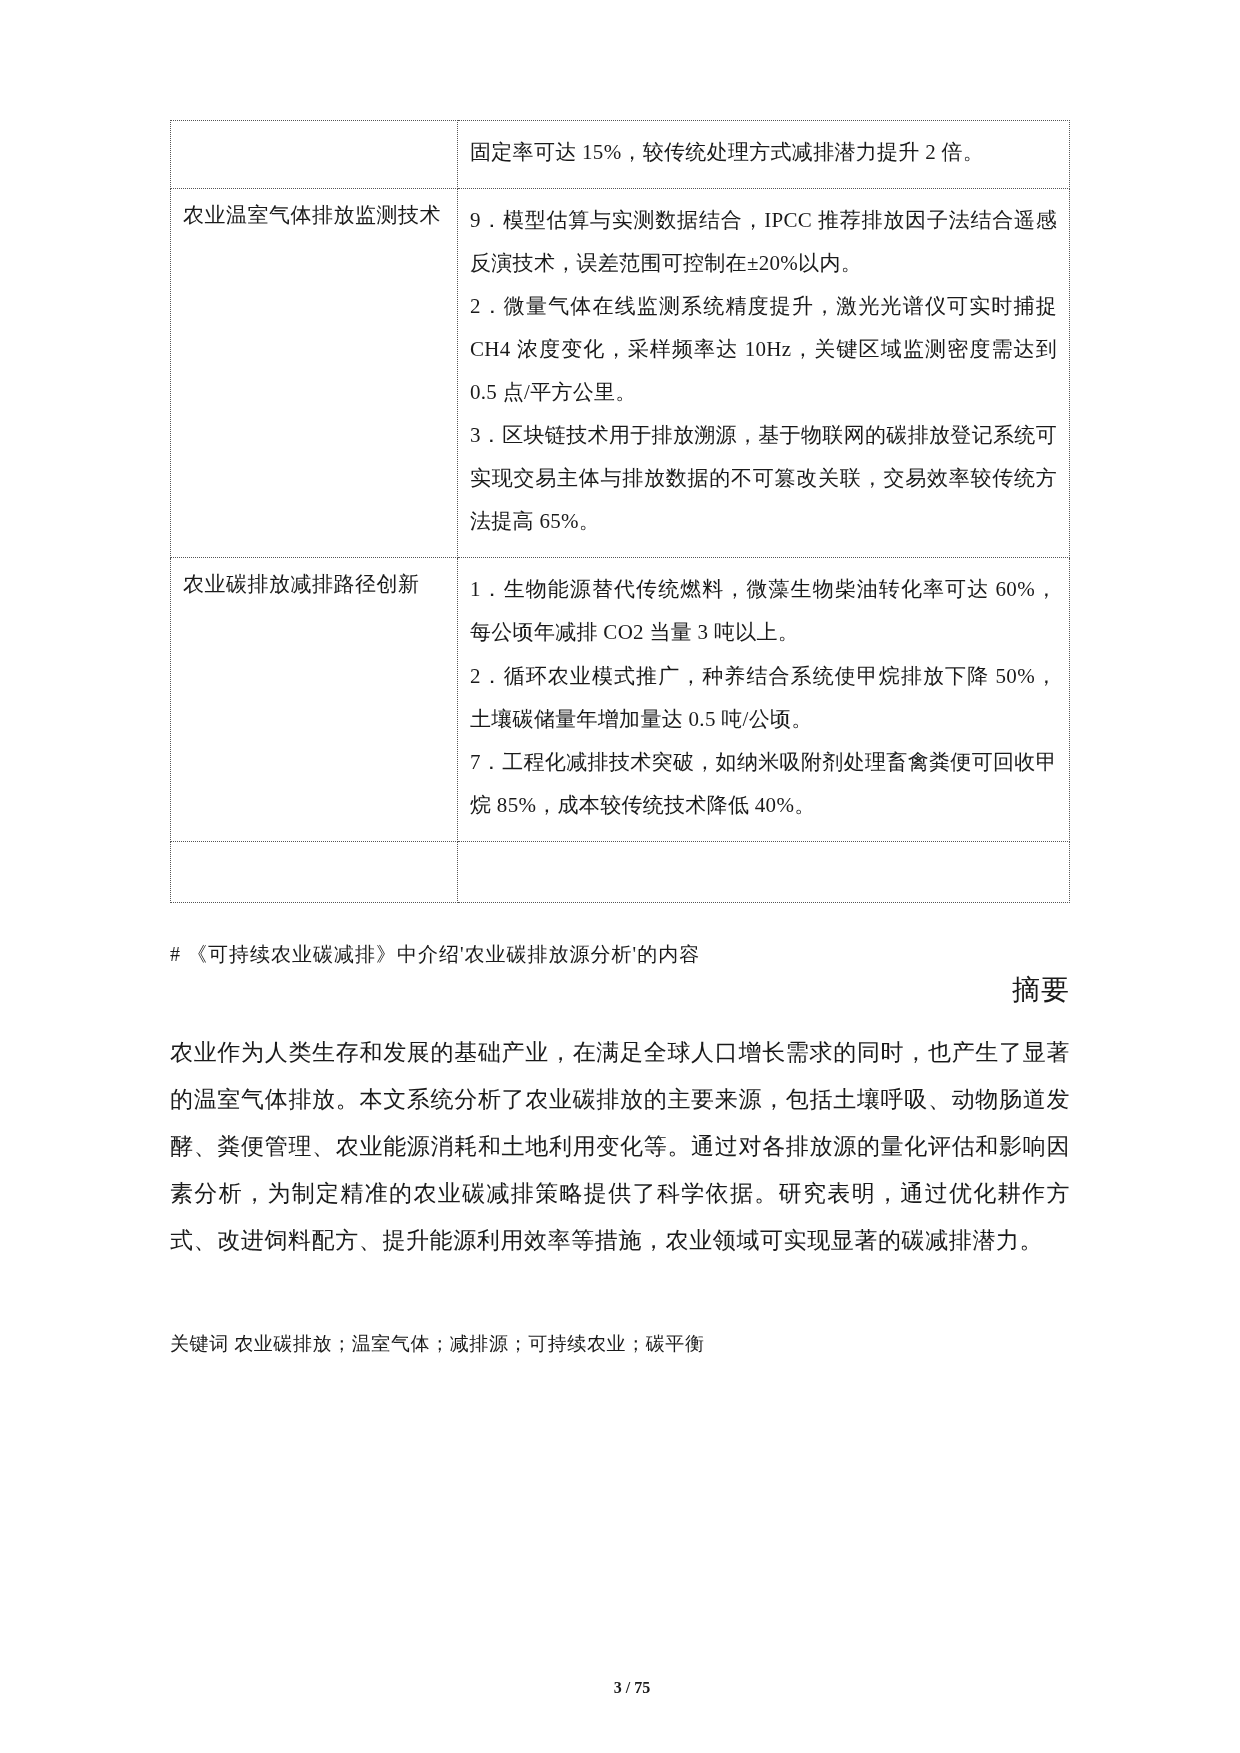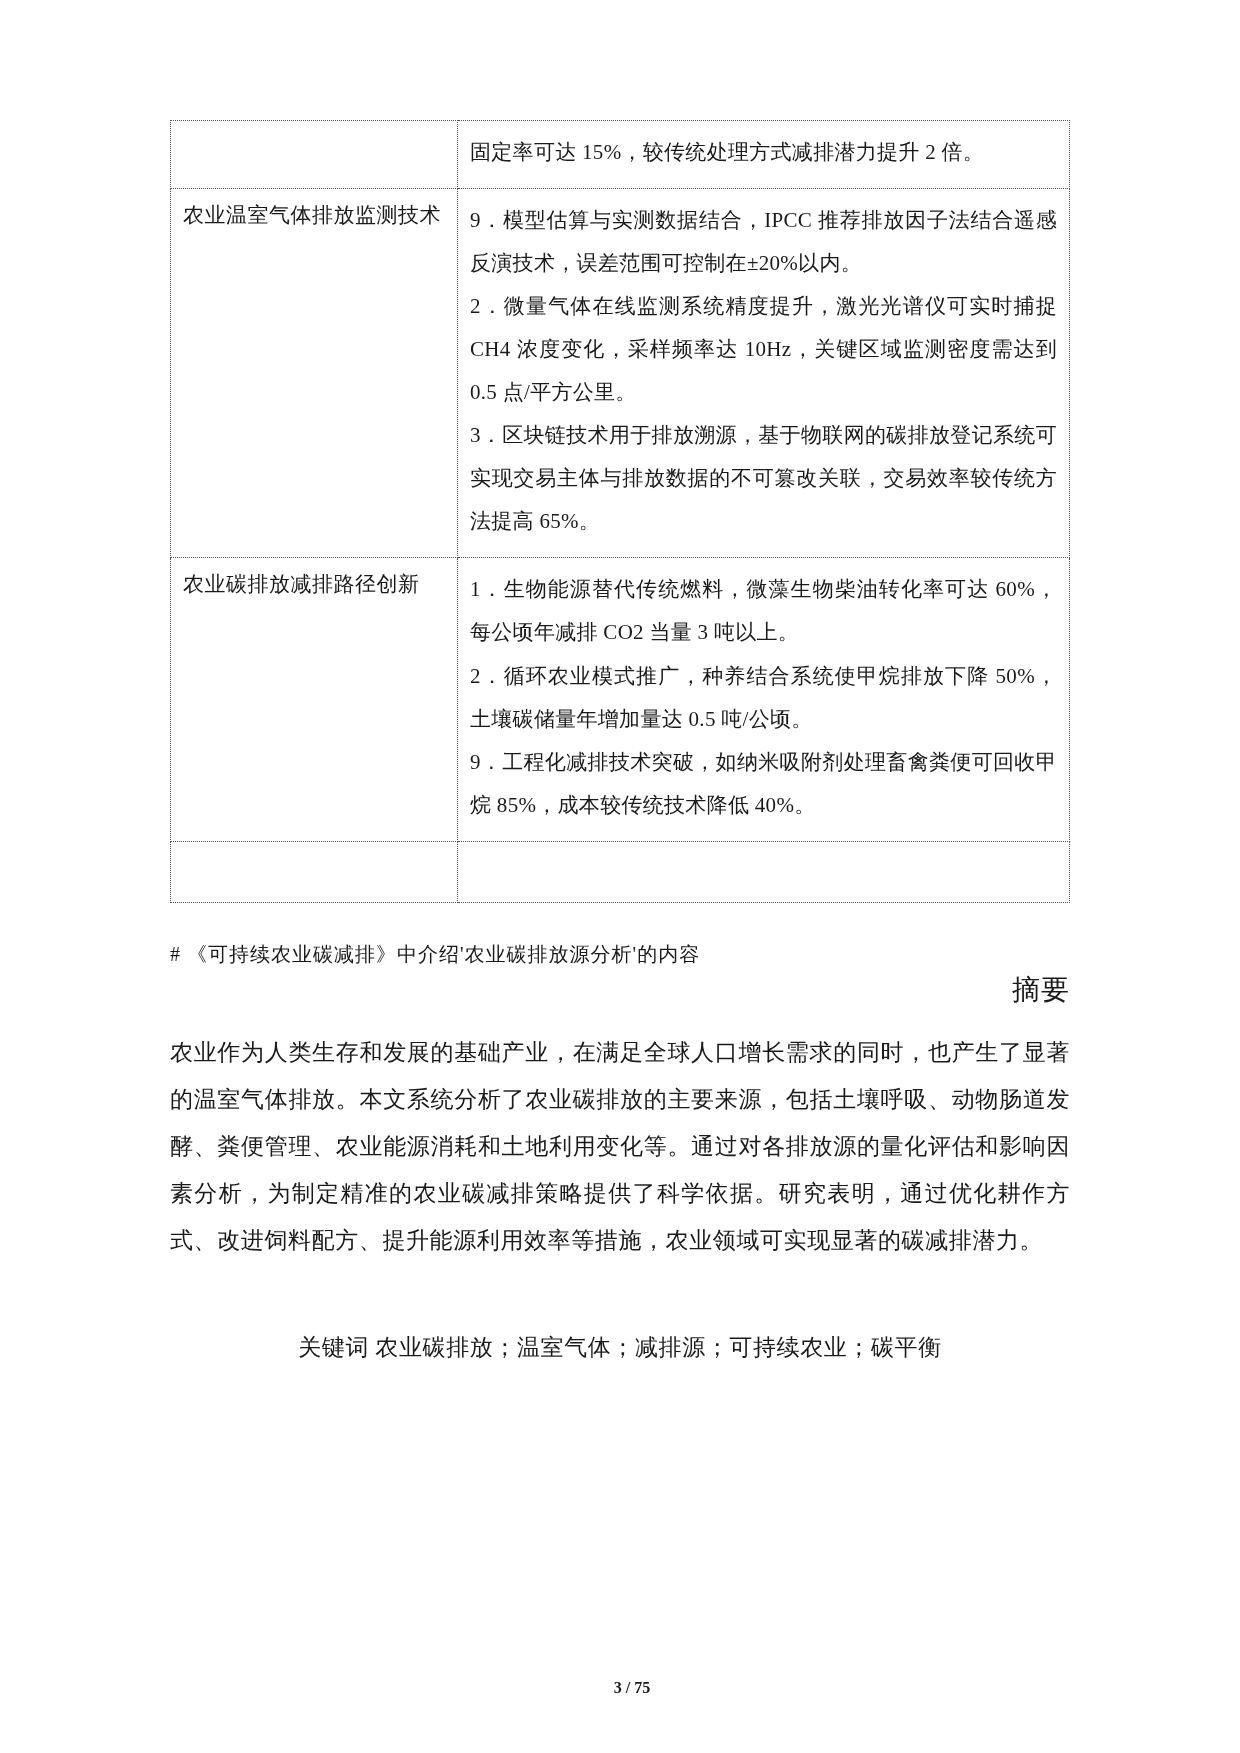--- a/index.html
+++ b/index.html
@@ -76,24 +76,23 @@
   .abstract-body {
     margin-top: 20px;
     font-size: 23px;
     line-height: 2.05;
     text-align: justify;
     letter-spacing: 0.6px;
     text-indent: 0;
   }
   .keywords {
     margin-top: 62px;
-    font-size: 23px;
+    font-size: 19px;
     letter-spacing: 0.6px;
     line-height: 1.9;
-    text-align: center;
   }
 
   
   .page-number {
     position: absolute;
     bottom: 56px;
     left: 12px;
     width: 100%;
     text-align: center;
     font-size: 16px;
@@ -131,21 +130,21 @@
         </td>
       </tr>
       <tr>
         <td class="col-left">
           <div class="cell-title">农业碳排放减排路径创新</div>
         </td>
         <td class="col-right">
           <div class="cell-body">
             <p>1．生物能源替代传统燃料，微藻生物柴油转化率可达 60%，每公顷年减排 CO2 当量 3 吨以上。</p>
             <p>2．循环农业模式推广，种养结合系统使甲烷排放下降 50%，土壤碳储量年增加量达 0.5 吨/公顷。</p>
-            <p>9．工程化减排技术突破，如纳米吸附剂处理畜禽粪便可回收甲烷 85%，成本较传统技术降低 40%。</p>
+            <p>7．工程化减排技术突破，如纳米吸附剂处理畜禽粪便可回收甲烷 85%，成本较传统技术降低 40%。</p>
           </div>
         </td>
       </tr>
       <tr class="row-tall">
         <td class="col-left">
           <div class="cell-title"></div>
         </td>
         <td class="col-right">
           <div class="cell-body">
             <p></p>

